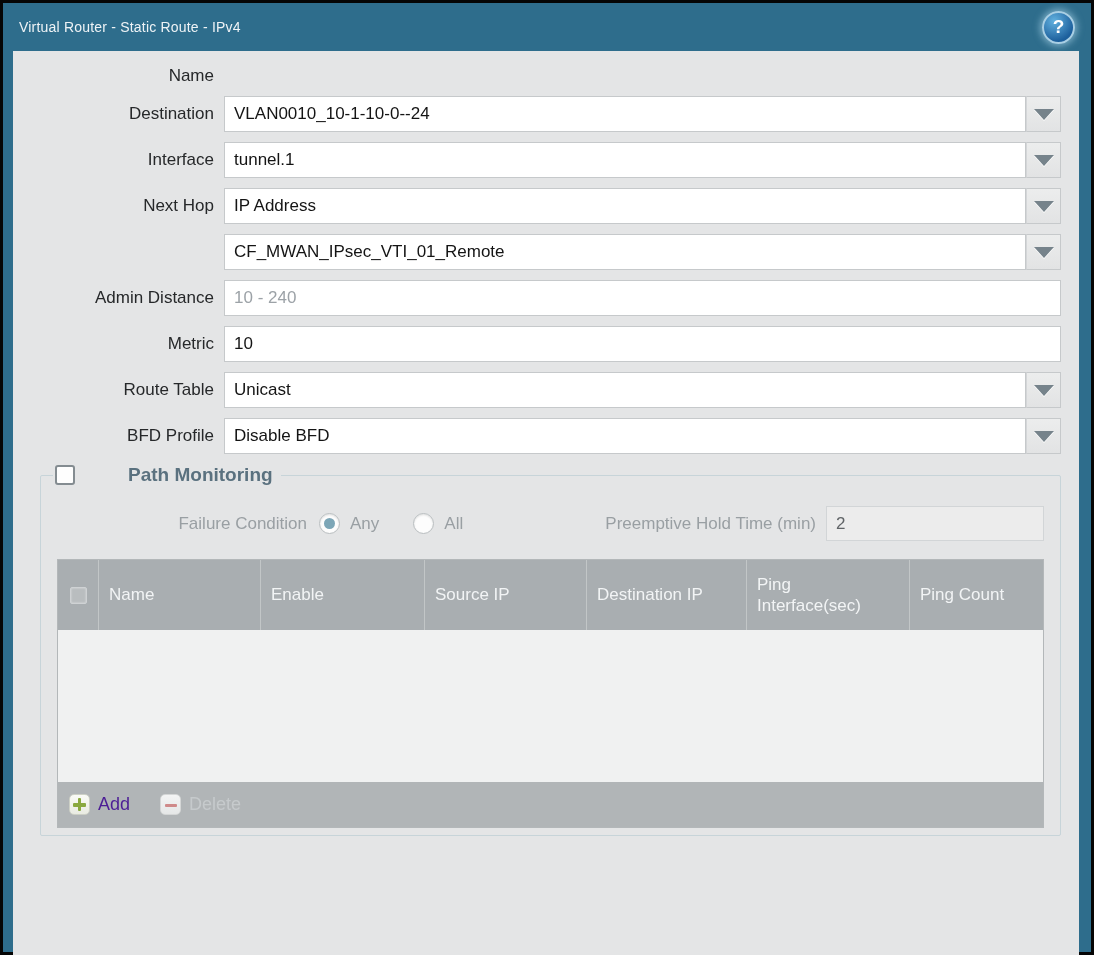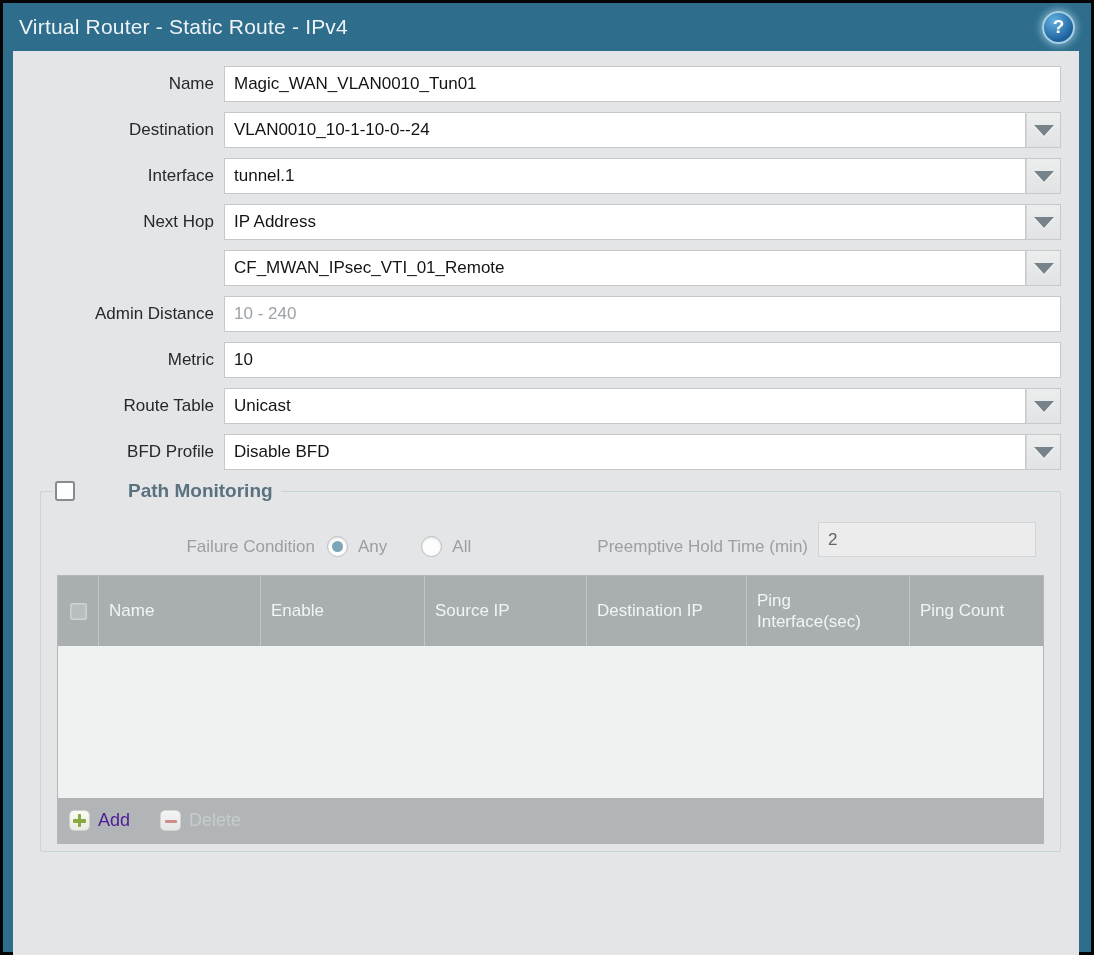--- a/index.html
+++ b/index.html
@@ -4,21 +4,21 @@
 <style>
   html,body{margin:0;padding:0;background:#000;}
   *{box-sizing:border-box;}
   .frame{
     position:relative;width:1094px;height:955px;
     background:#2e6d8c;border:3px solid #050505;
     font-family:"Liberation Sans",sans-serif;
   }
   
   .titlebar{height:48px;display:flex;align-items:center;padding:0 16px;}
-  .title{color:#eef3f6;font-size:21px;letter-spacing:.2px;}
+  .title{color:#eef3f6;font-size:14px;letter-spacing:.2px;}
   .help{
     margin-left:auto;width:33px;height:33px;border-radius:50%;
     background:radial-gradient(circle at 35% 28%,#62b1df,#1c5f9c 72%);
     border:2px solid #a9cfe4;box-shadow:0 0 7px 2px rgba(185,225,245,.55);
     color:#fff;font-weight:bold;font-size:19px;
     display:flex;align-items:center;justify-content:center;cursor:pointer;
   }
   
   .content{
     margin:0 12px 0 10px;background:#e4e5e6;height:908px;
@@ -43,21 +43,21 @@
   fieldset.pm{
     margin:2px 0 0;border:1px solid #c7d4d9;border-radius:2px;
     padding:4px 16px 0 16px;height:372px;
   }
   legend.pm-legend{display:flex;align-items:center;padding:0 8px 0 2px;margin-left:-4px;gap:44px;}
   .chk{
     width:20px;height:20px;background:#fefefe;border:2px solid #848c91;
     border-radius:3px;margin-right:9px;cursor:pointer;flex:none;
   }
   .pm-title{font-size:19px;font-weight:bold;color:#5a717f;}
-  .fcrow{display:flex;align-items:flex-end;margin:16px 8px 18px;}
+  .fcrow{display:flex;align-items:center;margin:16px 0 18px;}
   .dimlabel{color:#999fa3;font-size:17px;}
   .fc-label{width:262px;text-align:right;padding-right:12px;flex:none;}
   .radio{
     width:21px;height:21px;border-radius:50%;background:#fdfdfd;
     border:1px solid #b9bec0;box-shadow:inset 0 1px 2px rgba(0,0,0,.12);
     cursor:pointer;position:relative;flex:none;
   }
   .radio.sel::after{
     content:"";position:absolute;left:4px;top:4px;width:11px;height:11px;
     border-radius:50%;background:#7ca6b7;
@@ -113,23 +113,20 @@
 
   <div class="titlebar">
     <span class="title">Virtual Router - Static Route - IPv4</span>
     <span class="help">?</span>
   </div>
 
   <div class="content">
 
     <div class="row">
       <span class="flabel">Name</span>
-      <span class="control">
-        <input class="tinput" type="text" value="Magic_WAN_VLAN0010_Tun01" style="">
-      </span>
     </div>
 
     <div class="row">
       <span class="flabel">Destination</span>
       <span class="control">
         <input class="tinput" type="text" value="VLAN0010_10-1-10-0--24" style="">
         <span class="ddbtn">
             <span class="tri"></span>
           </span>
       </span>

